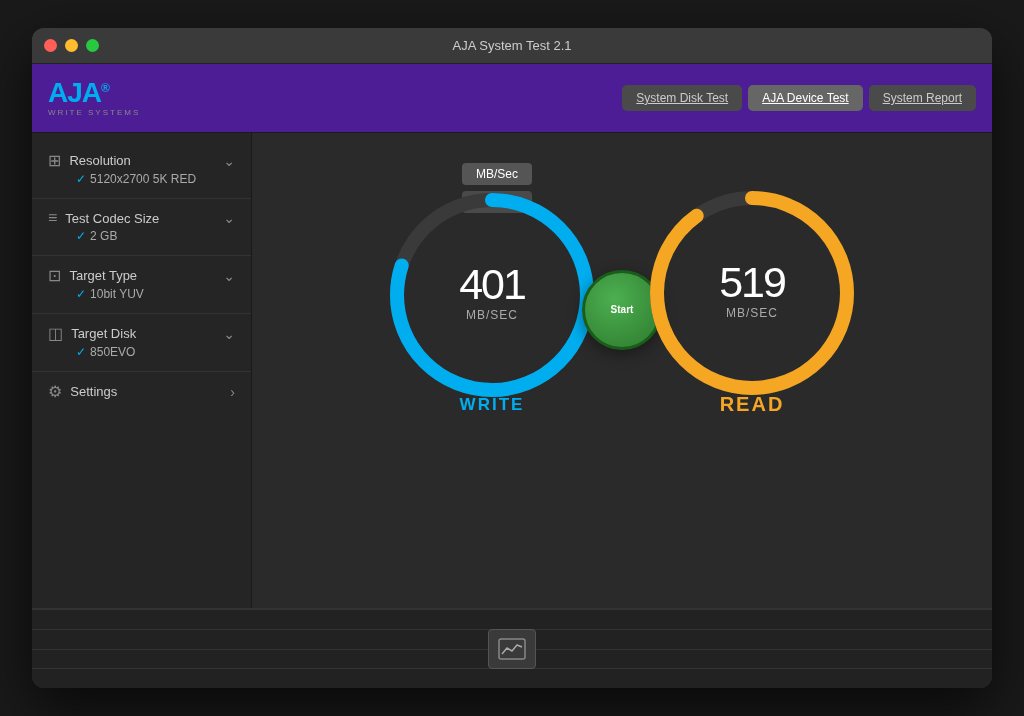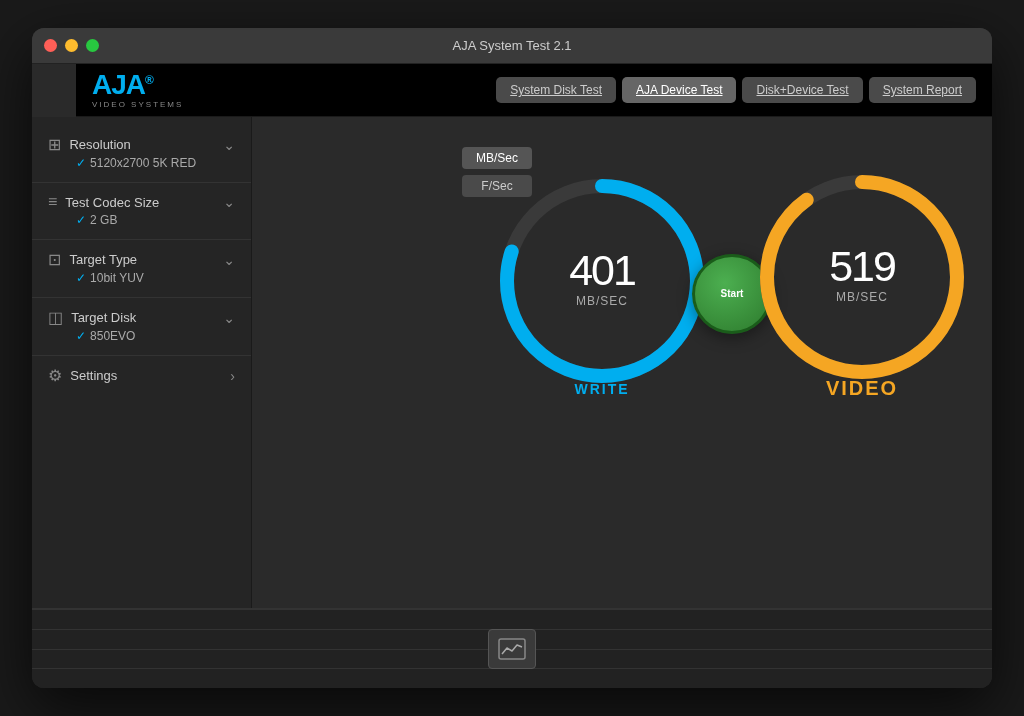--- a/index.html
+++ b/index.html
@@ -49,27 +49,26 @@
     .title-text {
       position: absolute;
       left: 50%;
       transform: translateX(-50%);
       color: #ccc;
       font-size: 13px;
     }
 
     
     .nav-bar {
-      background: #000000;
-      display: flex;
-      align-items: center;
-      padding: 7px 16px;
+      background: #4c1d95;
+      display: flex;
+      align-items: center;
+      padding: 15px 16px;
       gap: 6px;
       border-bottom: 1px solid #1a1a1a;
-      margin-left: 44px;
     }
     .logo-area {
       margin-right: auto;
     }
     .logo-svg {
       display: flex;
       flex-direction: column;
     }
     .logo-text {
       color: #00aeef;
@@ -164,21 +163,21 @@
       height: 1px;
       background: #333;
       margin: 4px 0;
     }
 
     
     .center-area {
       flex: 1;
       display: flex;
       flex-direction: column;
-      align-items: flex-end;
+      align-items: center;
       justify-content: flex-start;
       padding: 30px 20px 10px 20px;
       position: relative;
     }
 
     
     .unit-toggles {
       position: absolute;
       top: 30px;
       left: 50%;
@@ -273,21 +272,21 @@
 
     .gauge-unit {
       color: #aaa;
       font-size: 12px;
       letter-spacing: 1px;
       margin-top: 2px;
     }
 
     .gauge-label-write {
       color: #00aeef;
-      font-size: 14px;
+      font-size: 17px;
       font-weight: 700;
       letter-spacing: 2px;
       margin-top: -10px;
     }
 
     .gauge-label-read {
       color: #f5a623;
       font-size: 20px;
       font-weight: 700;
       letter-spacing: 2px;
@@ -367,26 +366,25 @@
       <div class="btn-circle btn-minimize"></div>
       <div class="btn-circle btn-maximize"></div>
     </div>
     <span class="title-text">AJA System Test 2.1</span>
   </div>
 
   <div class="nav-bar">
     <div class="logo-area">
       <div class="logo-svg">
         <span class="logo-text">AJA<span class="logo-reg">®</span></span>
-        <span class="logo-sub">VIDEO SYSTEMS</span>
+        <span class="logo-sub">WRITE SYSTEMS</span>
       </div>
     </div>
     <button class="nav-btn">System Disk Test</button>
     <button class="nav-btn active">AJA Device Test</button>
-    <button class="nav-btn">Disk+Device Test</button>
     <button class="nav-btn">System Report</button>
   </div>
 
   <div class="main-content">
 
     <div class="sidebar">
 
       <div class="sidebar-section">
         <div class="sidebar-section-header">
           <div class="sidebar-section-title">
@@ -489,21 +487,21 @@
           <div class="gauge-circle">
             <svg class="gauge-svg" viewBox="0 0 220 220">
               <circle class="gauge-track" cx="110" cy="110" r="95"></circle>
               <circle class="gauge-progress-read" cx="110" cy="110" r="95"></circle>
             </svg>
             <div class="gauge-center">
               <div class="gauge-number">519</div>
               <div class="gauge-unit">MB/SEC</div>
             </div>
           </div>
-          <div class="gauge-label-read">VIDEO</div>
+          <div class="gauge-label-read">READ</div>
         </div>
       </div>
     </div>
   </div>
 
   <div class="bottom-area">
     <div class="bottom-lines">
       <div class="bottom-line"></div>
       <div class="bottom-line"></div>
       <div class="bottom-line"></div>

